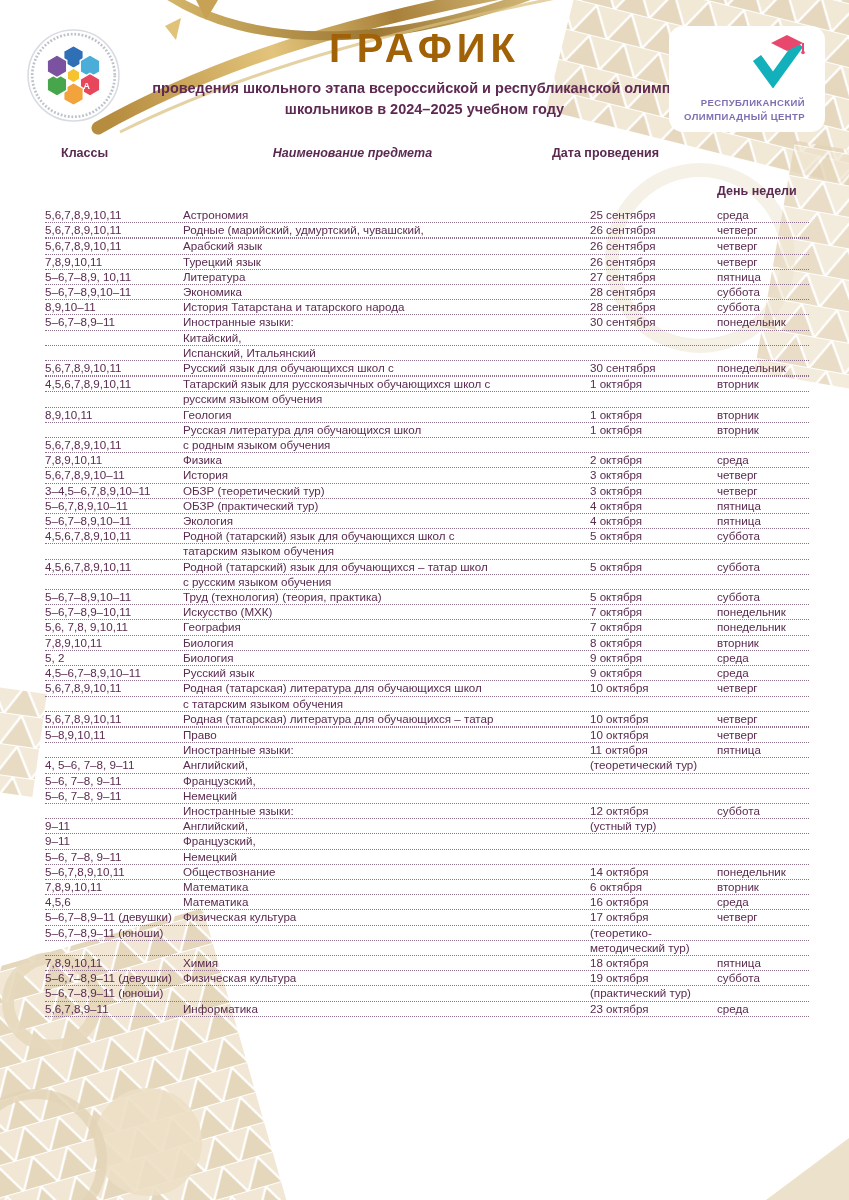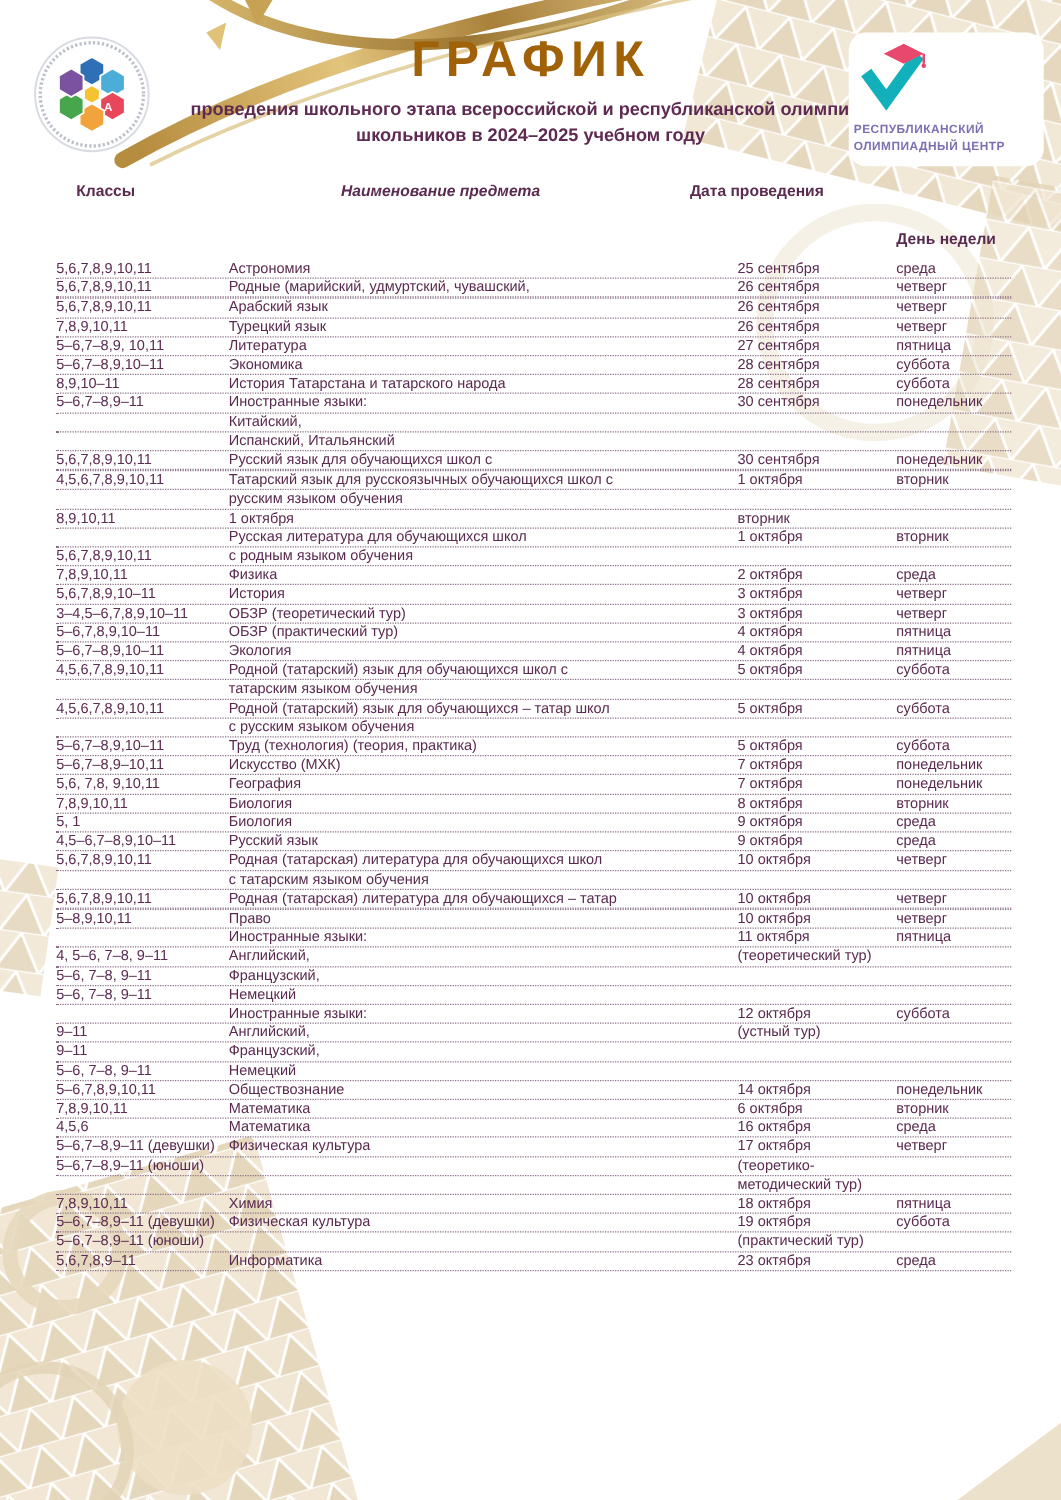--- a/index.html
+++ b/index.html
@@ -10,21 +10,21 @@
   }
   .deco{position:absolute;left:0;top:0;z-index:0;pointer-events:none;}
   .content{position:relative;z-index:1;width:100%;height:100%;}
 
   
   .header{position:relative;height:146px;}
   .emblem{position:absolute;left:26px;top:28px;width:95px;height:95px;}
   .title-block{position:absolute;left:50%;top:26px;transform:translateX(-50%);width:640px;text-align:center;}
   .title{font-size:40px;font-weight:bold;letter-spacing:5px;color:#a16207;}
   .subtitle{margin-top:7px;font-size:14.5px;font-weight:bold;color:#5f2a52;line-height:21px;}
-  .roc{position:absolute;right:14px;top:26px;width:156px;background:#fff;border-radius:14px;padding:8px 2px 8px 4px;text-align:left;}
+  .roc{position:absolute;right:24px;top:26px;width:156px;background:#fff;border-radius:14px;padding:8px 20px 8px 4px;text-align:right;}
   .roc-text{margin-top:4px;font-size:9.5px;font-weight:bold;color:#7f6fb2;letter-spacing:.4px;line-height:14px;}
 
   
   .table{position:absolute;left:45px;top:146px;width:764px;}
   .thead{display:grid;grid-template-columns:138px 407px 127px 1fr;font-weight:bold;font-size:12.5px;padding-bottom:10px;white-space:nowrap;}
   .h-classes{padding-left:16px;}
   .h-subject{text-align:center;transform:translateX(-34px);font-style:italic;}
   .h-date{text-align:center;transform:translateX(-48px);}
   .h-day{text-align:left;margin-top:38px;}
   .rows{display:block;}
@@ -214,20 +214,21 @@
     <div class="c-day">вторник</div>
   </div>
           <div class="row">
     <div class="c-classes"></div>
     <div class="c-subject">русским языком обучения</div>
     <div class="c-date"></div>
     <div class="c-day"></div>
   </div>
           <div class="row">
     <div class="c-classes">8,9,10,11</div>
+    <div class="c-subject">Геология</div>
     <div class="c-date">1 октября</div>
     <div class="c-day">вторник</div>
   </div>
           <div class="row">
     <div class="c-classes"></div>
     <div class="c-subject">Русская литература для обучающихся школ</div>
     <div class="c-date">1 октября</div>
     <div class="c-day">вторник</div>
   </div>
           <div class="row">
@@ -308,21 +309,21 @@
     <div class="c-date">7 октября</div>
     <div class="c-day">понедельник</div>
   </div>
           <div class="row">
     <div class="c-classes">7,8,9,10,11</div>
     <div class="c-subject">Биология</div>
     <div class="c-date">8 октября</div>
     <div class="c-day">вторник</div>
   </div>
           <div class="row">
-    <div class="c-classes">5, 1</div>
+    <div class="c-classes">5, 2</div>
     <div class="c-subject">Биология</div>
     <div class="c-date">9 октября</div>
     <div class="c-day">среда</div>
   </div>
           <div class="row">
     <div class="c-classes">4,5–6,7–8,9,10–11</div>
     <div class="c-subject">Русский язык</div>
     <div class="c-date">9 октября</div>
     <div class="c-day">среда</div>
   </div>

